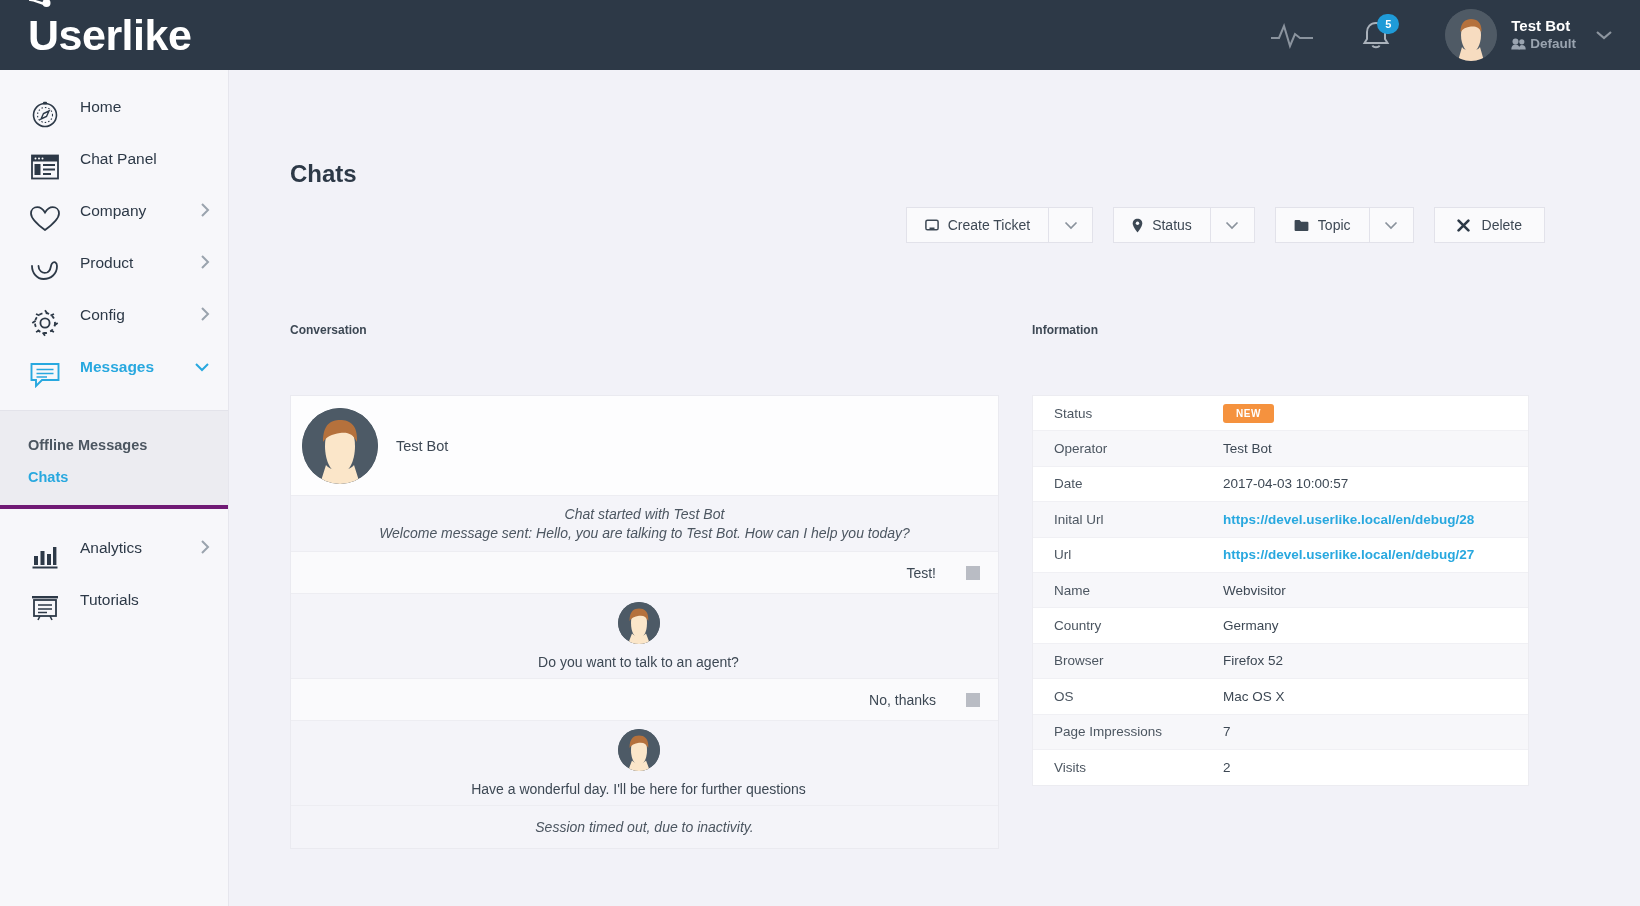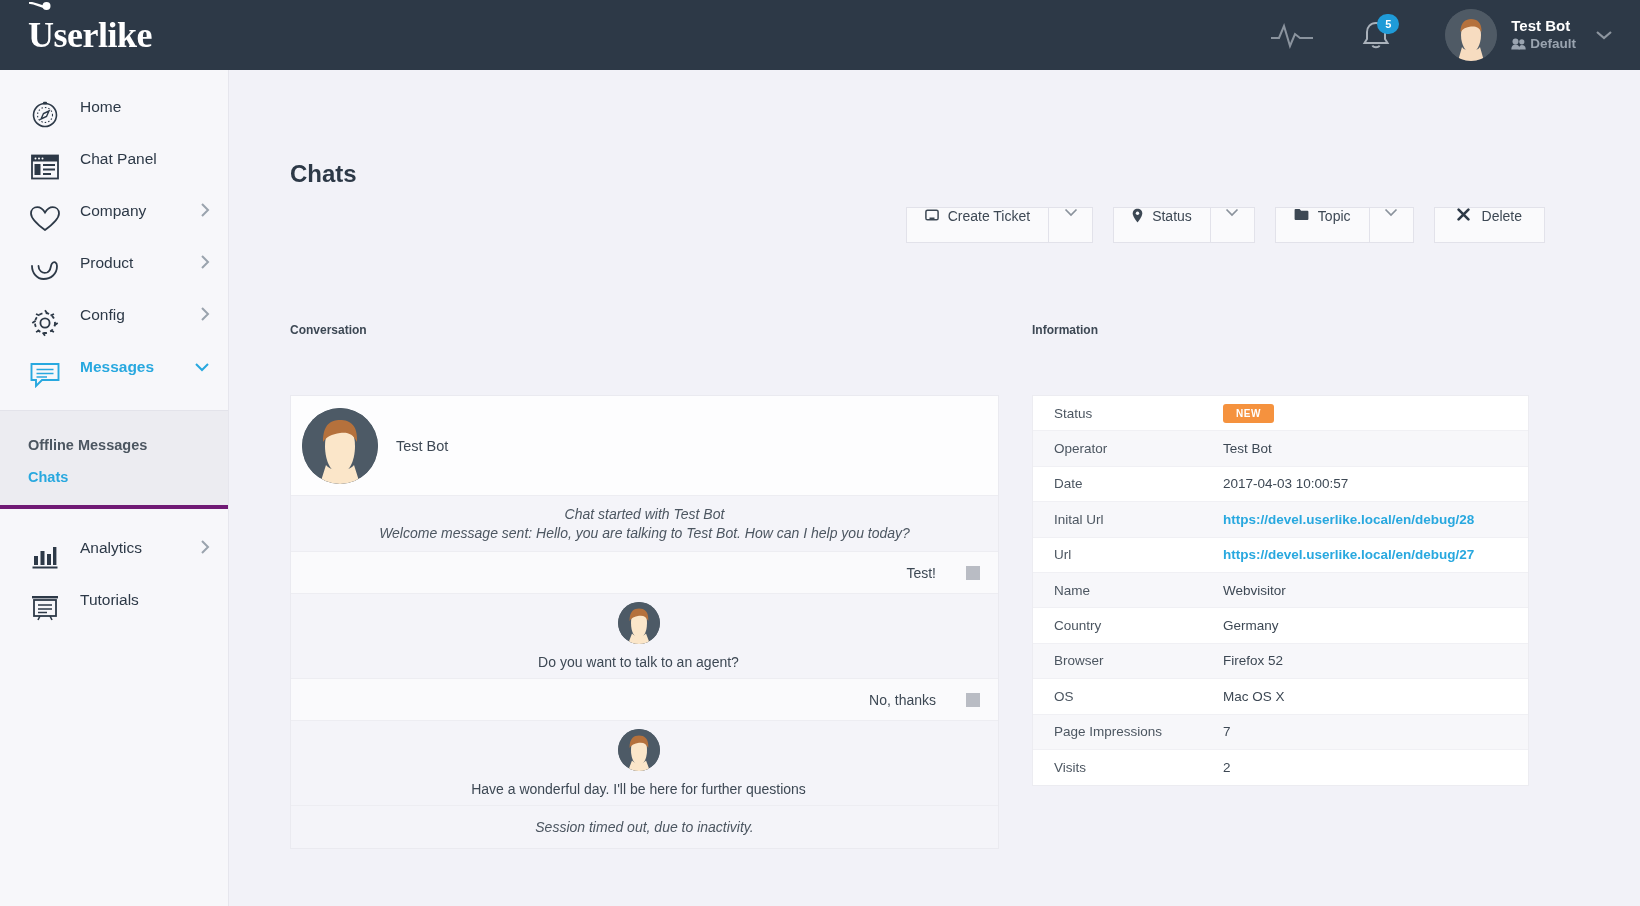--- a/index.html
+++ b/index.html
@@ -13,25 +13,25 @@
   
   .topbar {
     position: absolute; top: 0; left: 0;
     width: 1640px; height: 70px;
     background: #2d3947;
     display: flex; align-items: center;
   }
   .logo {
     margin-left: 28px;
     color: #ffffff;
-    font-size: 36px;
+    font-size: 43px;
     font-weight: bold;
     letter-spacing: -0.5px;
     position: relative;
-    font-family: Liberation Serif, serif;
+    font-family: Liberation Sans, sans-serif;
   }
   .logo .swoosh {
     position: absolute;
     top: -12px; left: 1px;
     width: 22px; height: 16px;
   }
   .topbar-right {
     margin-left: auto;
     display: flex; align-items: center;
     height: 70px;
@@ -112,21 +112,21 @@
 
   
   .toolbar {
     position: absolute; right: 95px; top: 137px;
     display: flex; align-items: center; gap: 20px;
   }
   .btn-group { display: flex; }
   .btn {
     height: 36px; background: #fafafc;
     border: 1px solid #e2e2ea;
-    display: flex; align-items: flex-start; justify-content: center;
+    display: flex; align-items: center; justify-content: center;
     gap: 9px; padding: 0 18px;
     font-size: 14px; color: #3d4854; cursor: pointer;
   }
   .btn-caret {
     width: 44px; padding: 0; border-left: none;
     color: #8a929c;
   }
   .btn.solo { padding: 0 22px; gap: 12px; }
 
   

